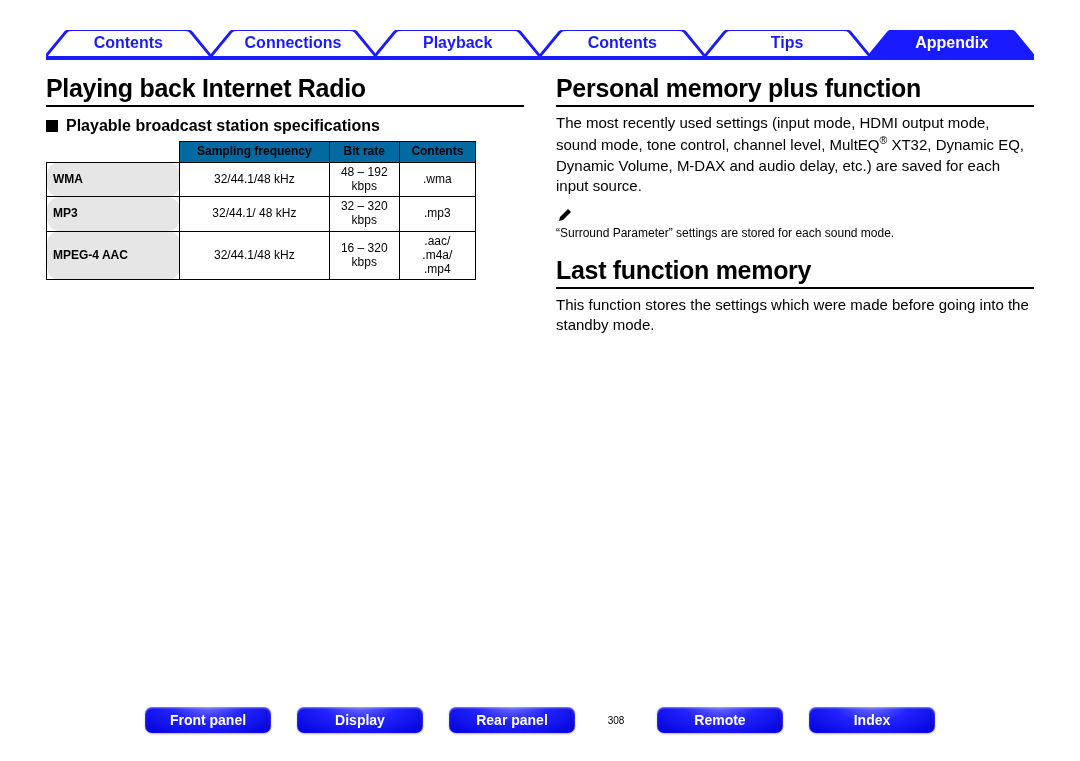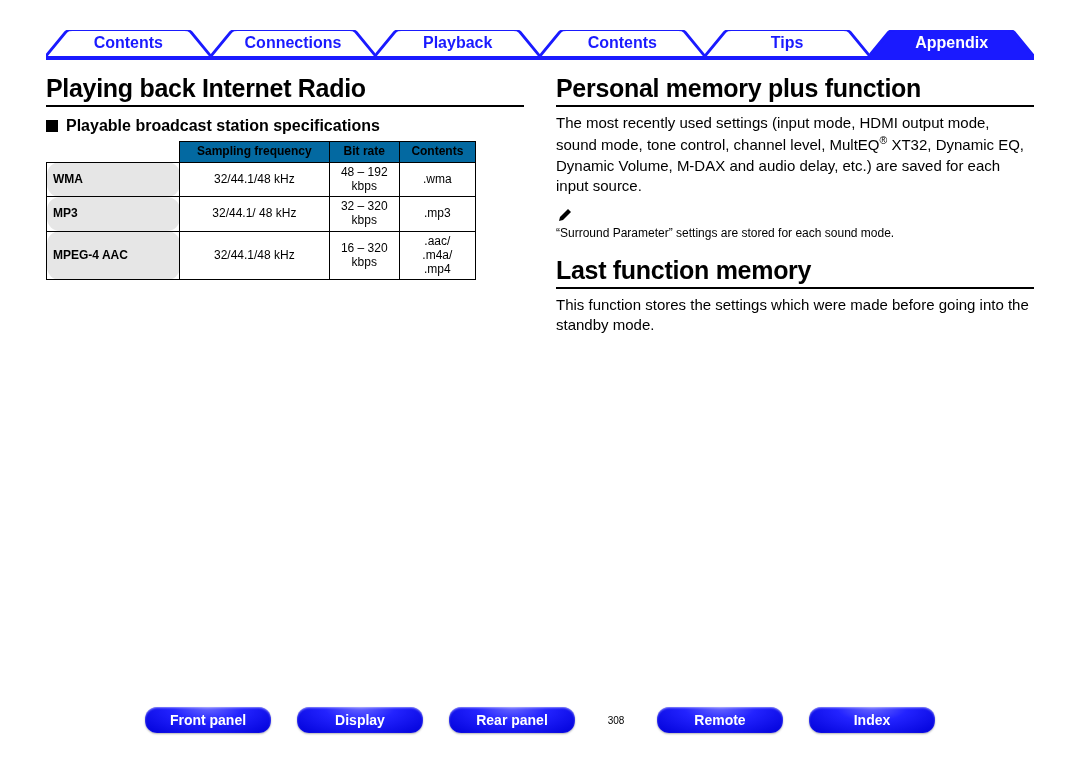--- a/index.html
+++ b/index.html
@@ -130,21 +130,21 @@
     display: flex;
     align-items: center;
     justify-content: center;
     gap: 26px;
     font-size: 14px;
     font-weight: bold;
   }
   .pill {
     width: 126px;
     height: 26px;
-    border-radius: 12px;
+    border-radius: 7px;
     background: radial-gradient(ellipse at 50% 0%, #6a6aff 0%, #2323ff 40%, #0000d8 100%);
     color: #fff;
     display: flex;
     align-items: center;
     justify-content: center;
     box-shadow: inset 0 1px 2px rgba(255,255,255,.5), 0 1px 2px rgba(0,0,0,.3);
     cursor: pointer;
   }
   .pagenum {
     font-weight: normal;

